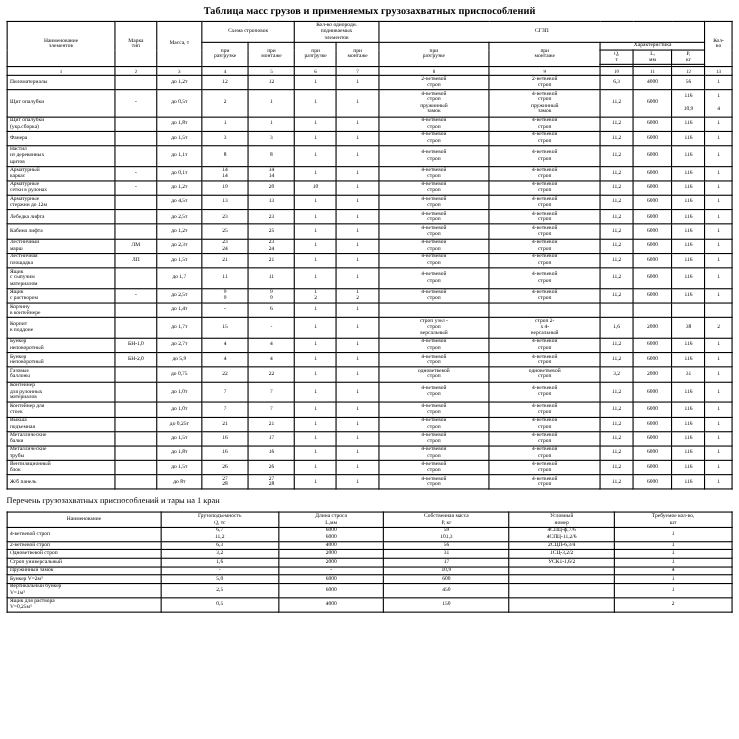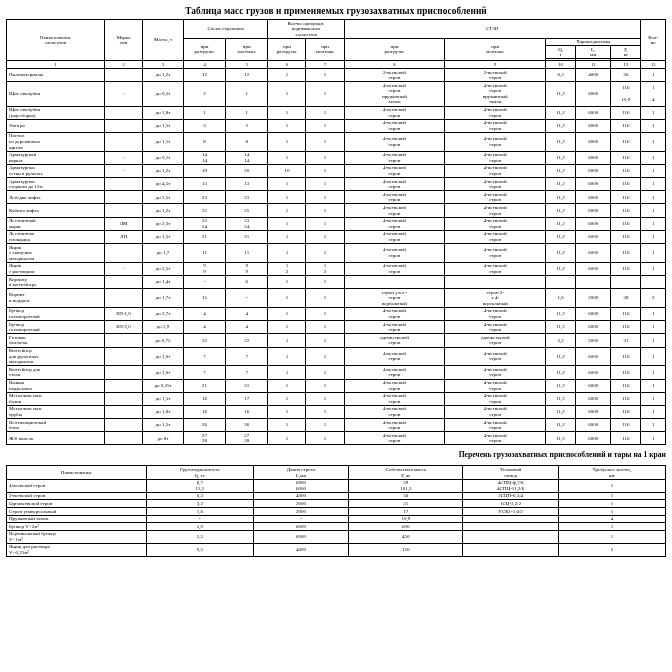--- a/index.html
+++ b/index.html
@@ -54,22 +54,22 @@
   }
   .nameCell {
     text-align: left;
     padding-left: 2px;
     font-size: 5.0px;
   }
   .t2 {
     margin-top: 6px;
   }
   .subtitle {
-    text-align: right;
-    font-weight: bold;
+    text-align: left;
+    font-weight: normal;
     font-size: 7.6px;
     margin: 5px 0 2px 0;
   }
 </style>
 </head>
 <body>
 
 <div class="page">
 
   <div class="title">Таблица масс грузов и применяемых грузозахватных приспособлений</div>

